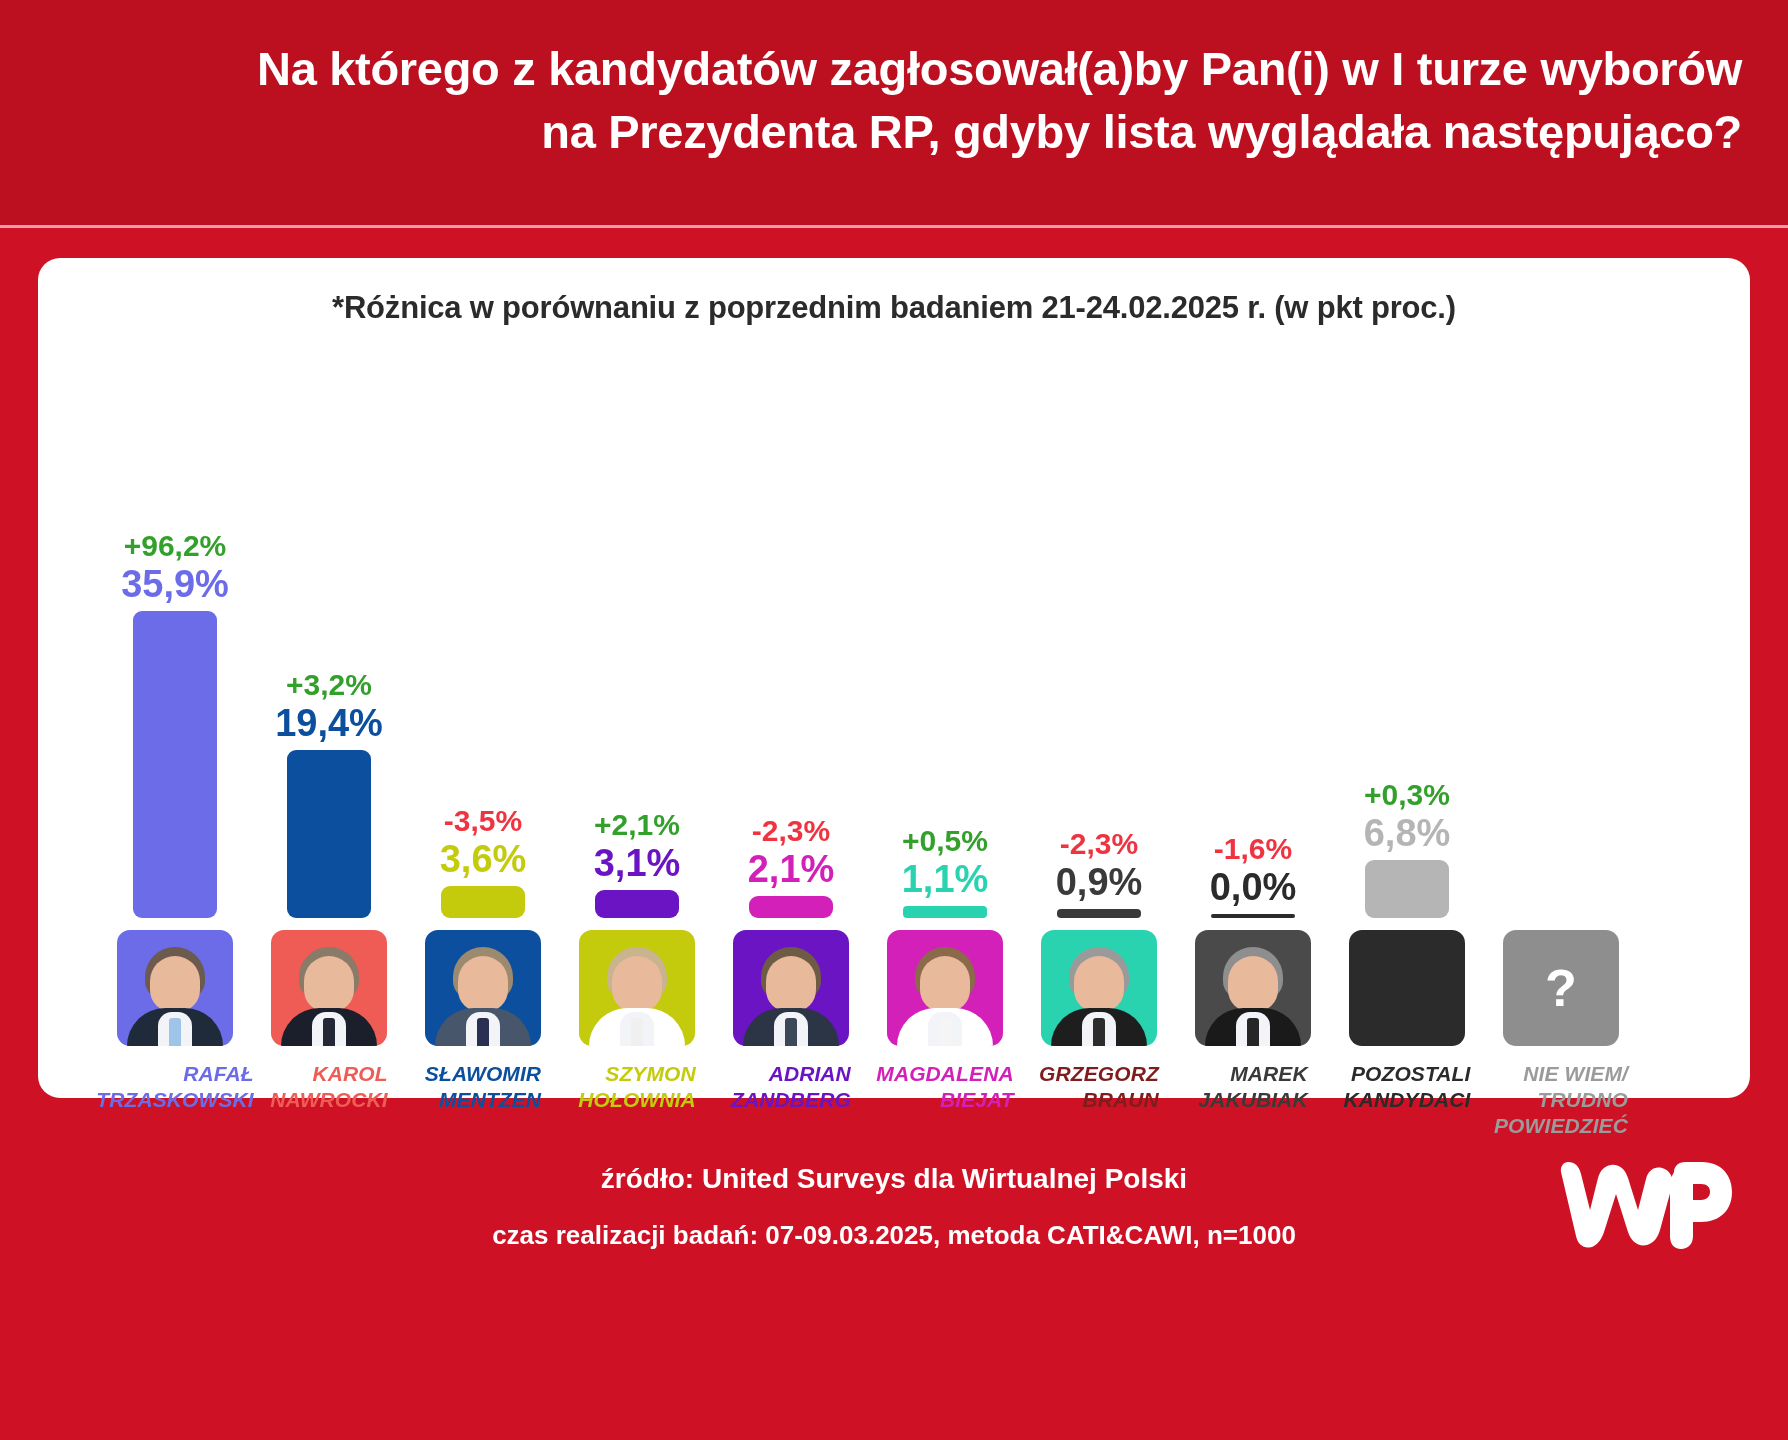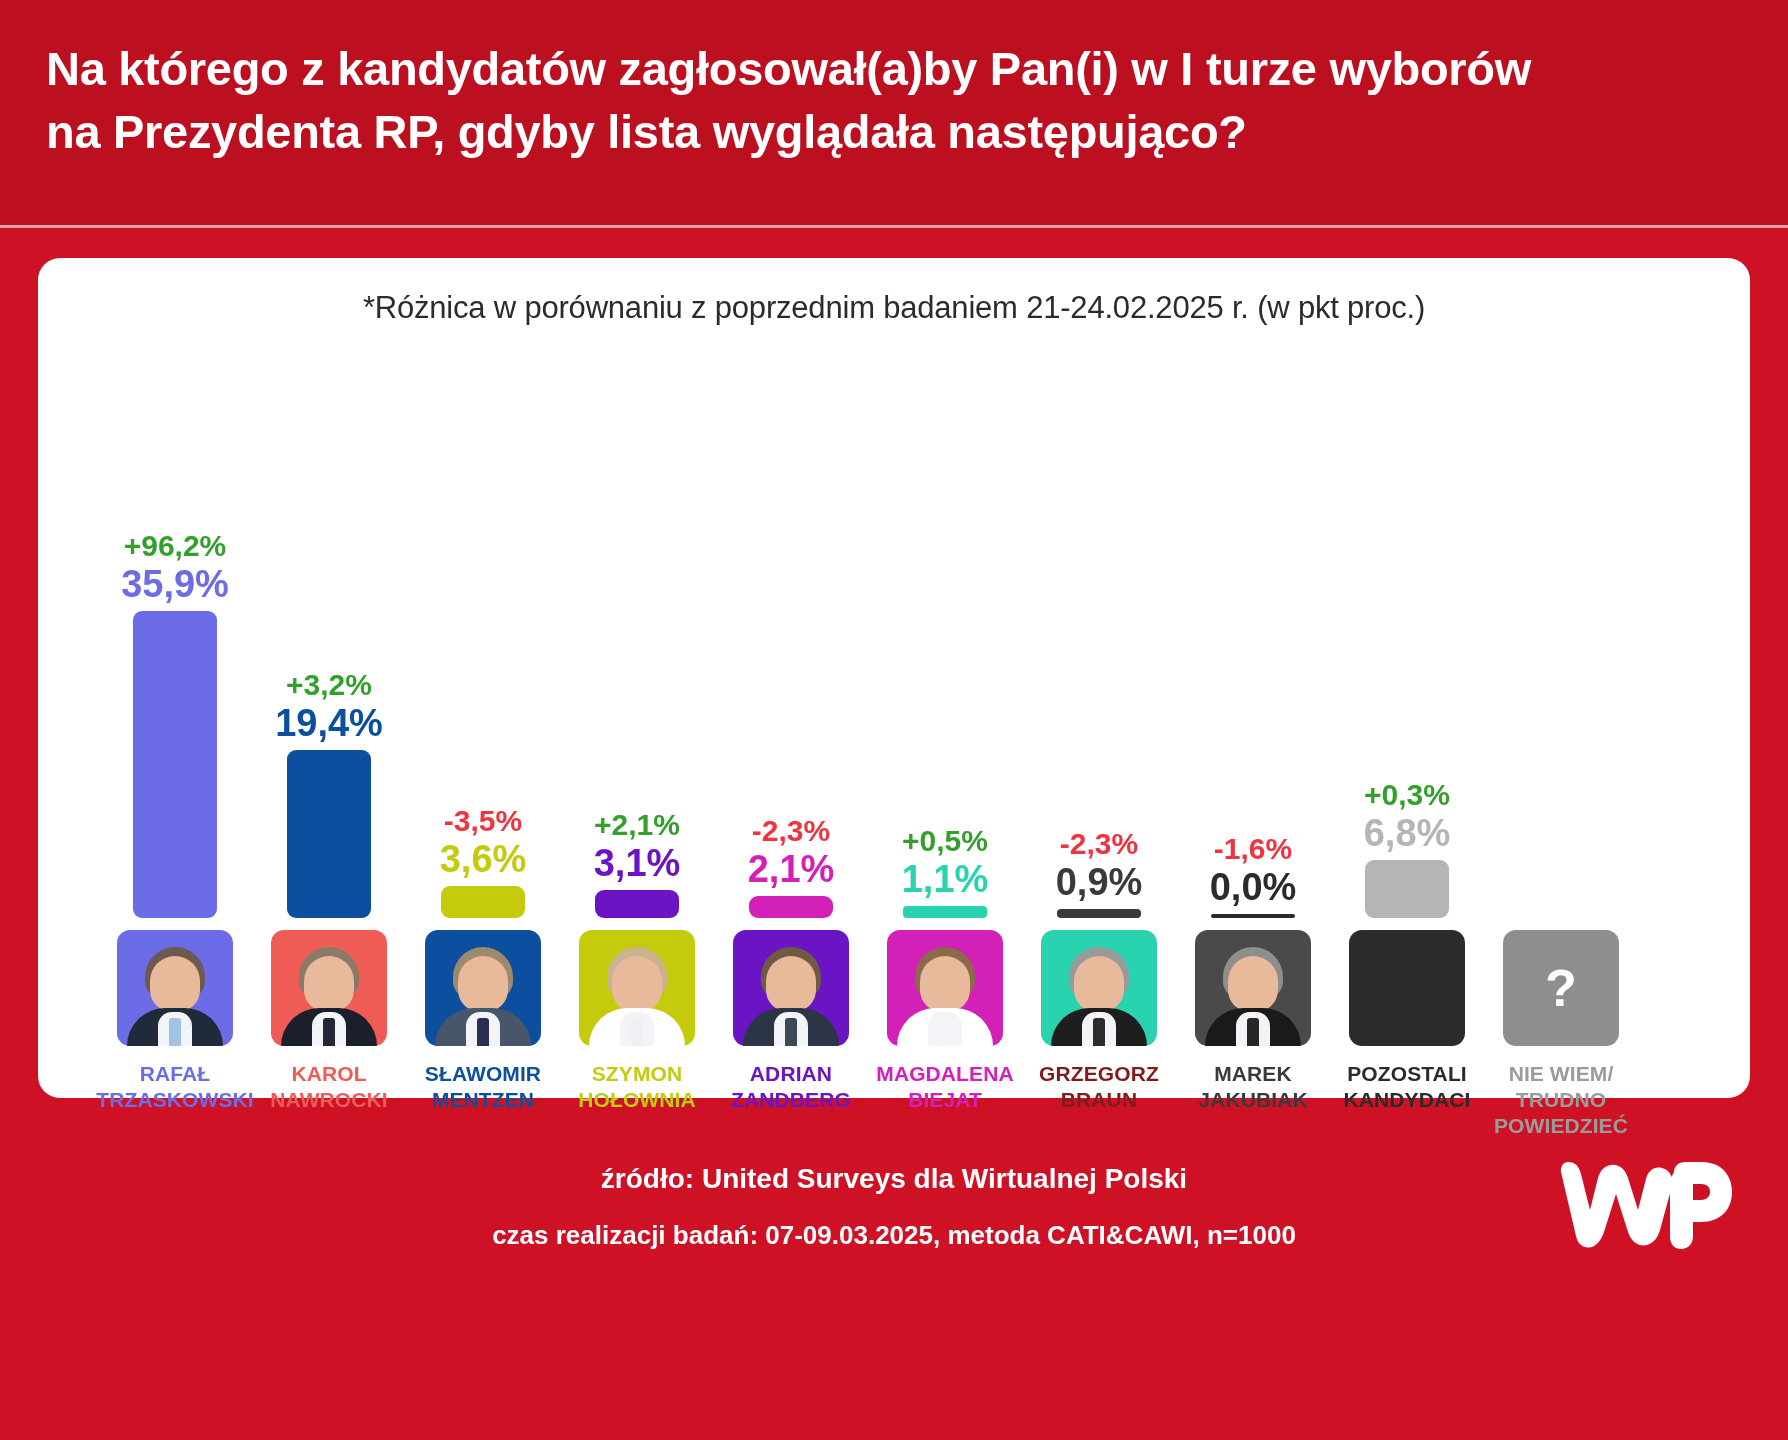--- a/index.html
+++ b/index.html
@@ -18,35 +18,36 @@
     border-bottom: 3px solid #e8a0a8;
     padding: 38px 46px 0 46px;
   }
   .header-title {
     color: #ffffff;
     font-size: 47px;
     font-weight: 700;
     line-height: 1.33;
     letter-spacing: -0.3px;
     white-space: pre-line;
+    text-align: right;
   }
 
   
   .card {
     position: absolute; left: 38px; top: 258px;
     width: 1712px; height: 840px;
     background: #ffffff;
     border-radius: 22px;
   }
   .subtitle {
     position: absolute; left: 0; top: 32px; width: 100%;
     text-align: center;
     color: #2b2b2b;
     font-size: 31px;
-    font-weight: 400;
+    font-weight: 700;
     letter-spacing: -0.2px;
   }
 
   
   .plot {
     position: absolute;
     left: 60px; top: 95px;
     width: 1600px; height: 565px;
     display: flex;
     align-items: flex-end;
@@ -127,26 +128,27 @@
     width: 12px; height: 34px; transform: translateX(-50%);
     border-radius: 3px;
   }
   .q-mark {
     position: absolute; left: 0; top: 0; width: 100%; height: 100%;
     display: flex; align-items: center; justify-content: center;
     color: #ffffff; font-size: 52px; font-weight: 700;
   }
   .name {
     margin-top: 15px;
-    text-align: center;
+    text-align: right;
     font-size: 21px;
     font-weight: 700;
     line-height: 1.24;
     letter-spacing: 0.1px;
     white-space: pre-line;
+    font-style: italic;
   }
 
   
   .footer {
     position: absolute; left: 0; top: 1108px;
     width: 1788px; height: 332px;
   }
   .foot-line1, .foot-line2 {
     position: absolute; width: 100%; text-align: center;
     color: #ffffff; font-weight: 700;

